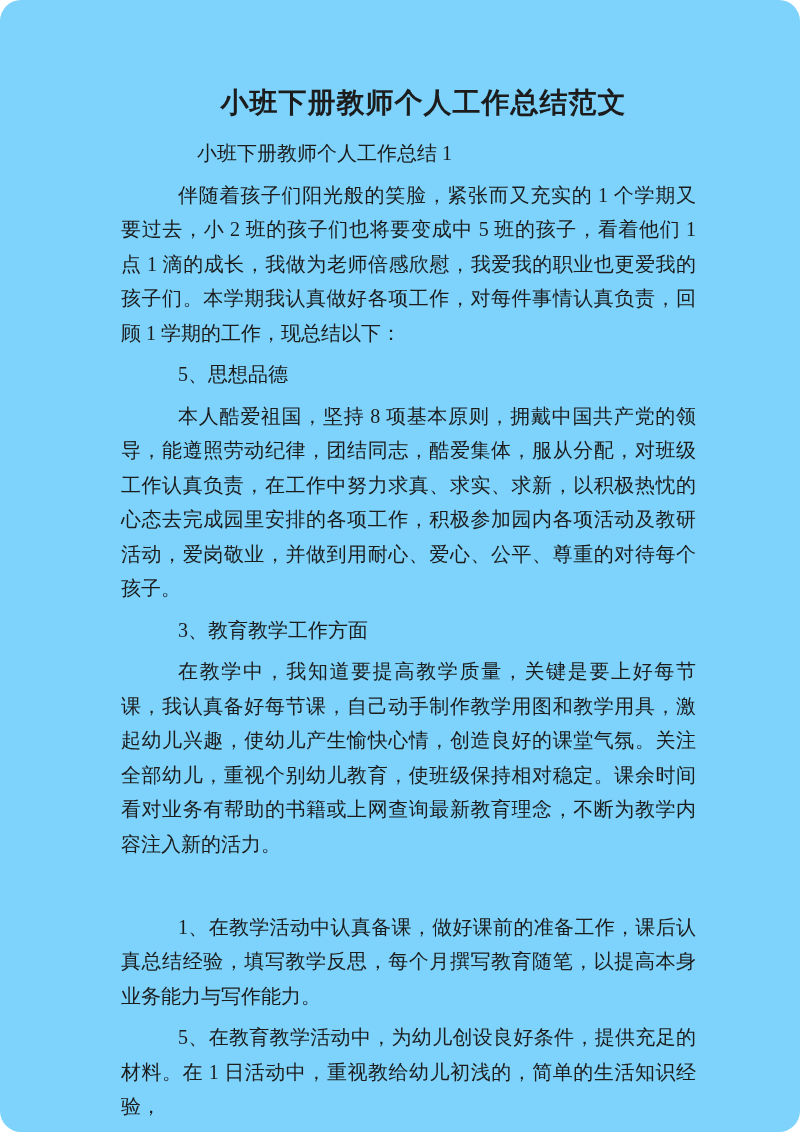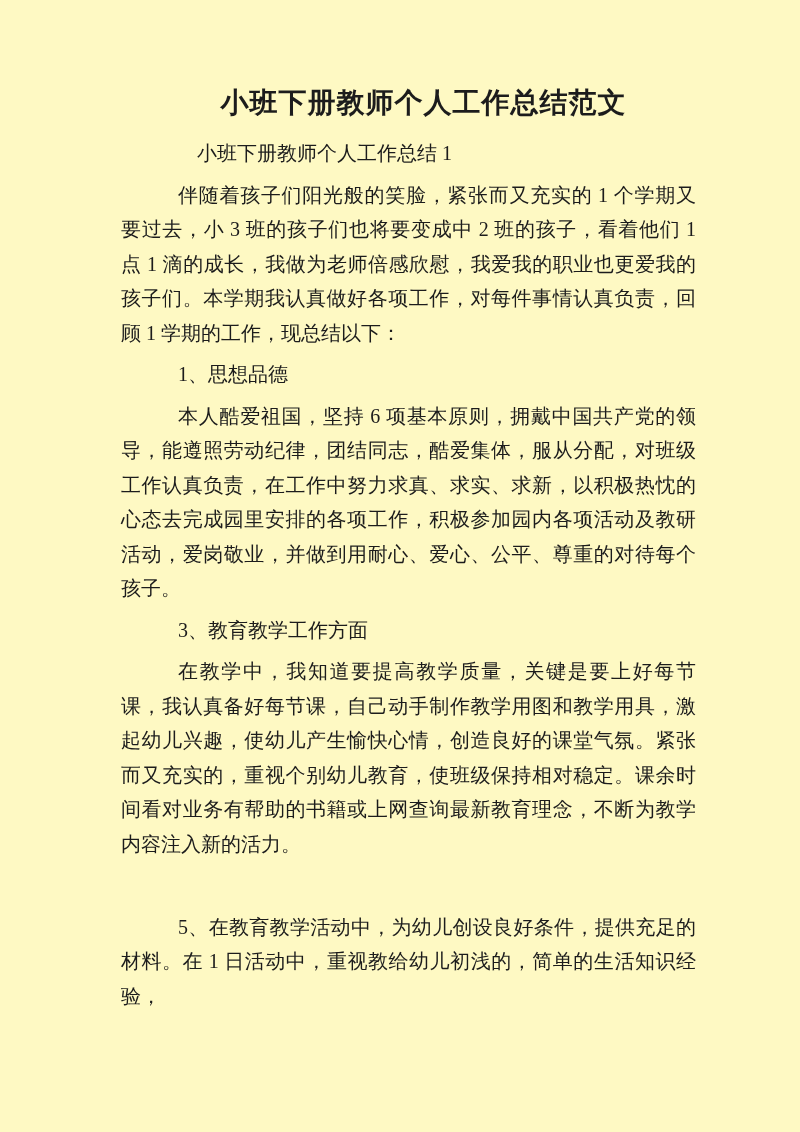--- a/index.html
+++ b/index.html
@@ -9,21 +9,22 @@
     background: #ffffff;
     color: #1c1c1c;
     font-family: "Liberation Serif", "DejaVu Serif", serif;
     overflow: hidden;
   }
   .page {
     box-sizing: border-box;
     width: 800px;
     height: 1132px;
     padding: 82px 104px 0 121px;
-    background: #fef9c3;
+    background: #7dd3fc;
+    border-radius: 21px;
   }
   .doc-title {
     font-size: 28px;
     font-weight: bold;
     line-height: 42px;
     text-align: center;
     padding-left: 30px;      
     margin: 0 0 12px 0;
     letter-spacing: 1px;
   }
@@ -40,28 +41,29 @@
 </style>
 </head>
 <body>
 
 <div class="page">
 
   <h1 class="doc-title">小班下册教师个人工作总结范文</h1>
 
   <p class="para subtitle">小班下册教师个人工作总结 1</p>
 
-  <p class="para body-text">伴随着孩子们阳光般的笑脸，紧张而又充实的 1 个学期又要过去，小 3 班的孩子们也将要变成中 2 班的孩子，看着他们 1 点 1 滴的成长，我做为老师倍感欣慰，我爱我的职业也更爱我的孩子们。本学期我认真做好各项工作，对每件事情认真负责，回顾 1 学期的工作，现总结以下：</p>
+  <p class="para body-text">伴随着孩子们阳光般的笑脸，紧张而又充实的 1 个学期又要过去，小 2 班的孩子们也将要变成中 5 班的孩子，看着他们 1 点 1 滴的成长，我做为老师倍感欣慰，我爱我的职业也更爱我的孩子们。本学期我认真做好各项工作，对每件事情认真负责，回顾 1 学期的工作，现总结以下：</p>
 
-  <p class="para heading">1、思想品德</p>
+  <p class="para heading">5、思想品德</p>
 
-  <p class="para body-text">本人酷爱祖国，坚持 6 项基本原则，拥戴中国共产党的领导，能遵照劳动纪律，团结同志，酷爱集体，服从分配，对班级工作认真负责，在工作中努力求真、求实、求新，以积极热忱的心态去完成园里安排的各项工作，积极参加园内各项活动及教研活动，爱岗敬业，并做到用耐心、爱心、公平、尊重的对待每个孩子。</p>
+  <p class="para body-text">本人酷爱祖国，坚持 8 项基本原则，拥戴中国共产党的领导，能遵照劳动纪律，团结同志，酷爱集体，服从分配，对班级工作认真负责，在工作中努力求真、求实、求新，以积极热忱的心态去完成园里安排的各项工作，积极参加园内各项活动及教研活动，爱岗敬业，并做到用耐心、爱心、公平、尊重的对待每个孩子。</p>
 
   <p class="para heading">3、教育教学工作方面</p>
 
-  <p class="para body-text">在教学中，我知道要提高教学质量，关键是要上好每节课，我认真备好每节课，自己动手制作教学用图和教学用具，激起幼儿兴趣，使幼儿产生愉快心情，创造良好的课堂气氛。紧张而又充实的，重视个别幼儿教育，使班级保持相对稳定。课余时间看对业务有帮助的书籍或上网查询最新教育理念，不断为教学内容注入新的活力。</p>
+  <p class="para body-text">在教学中，我知道要提高教学质量，关键是要上好每节课，我认真备好每节课，自己动手制作教学用图和教学用具，激起幼儿兴趣，使幼儿产生愉快心情，创造良好的课堂气氛。关注全部幼儿，重视个别幼儿教育，使班级保持相对稳定。课余时间看对业务有帮助的书籍或上网查询最新教育理念，不断为教学内容注入新的活力。</p>
 
   <p class="para blank"></p>
 
+  <p class="para body-text">1、在教学活动中认真备课，做好课前的准备工作，课后认真总结经验，填写教学反思，每个月撰写教育随笔，以提高本身业务能力与写作能力。</p>
 
   <p class="para body-text">5、在教育教学活动中，为幼儿创设良好条件，提供充足的材料。在 1 日活动中，重视教给幼儿初浅的，简单的生活知识经验，</p>
 
 </div>
 
 </body></html>

